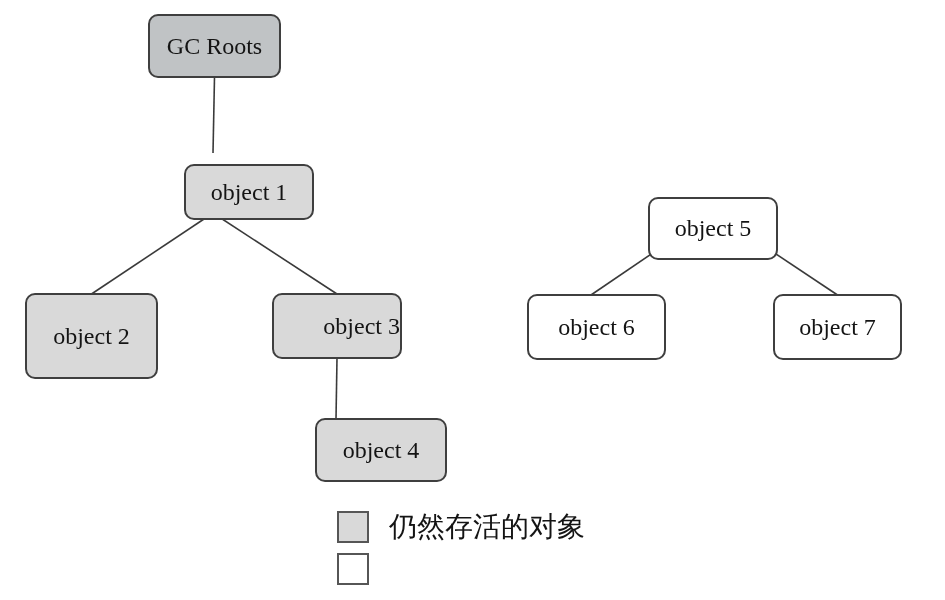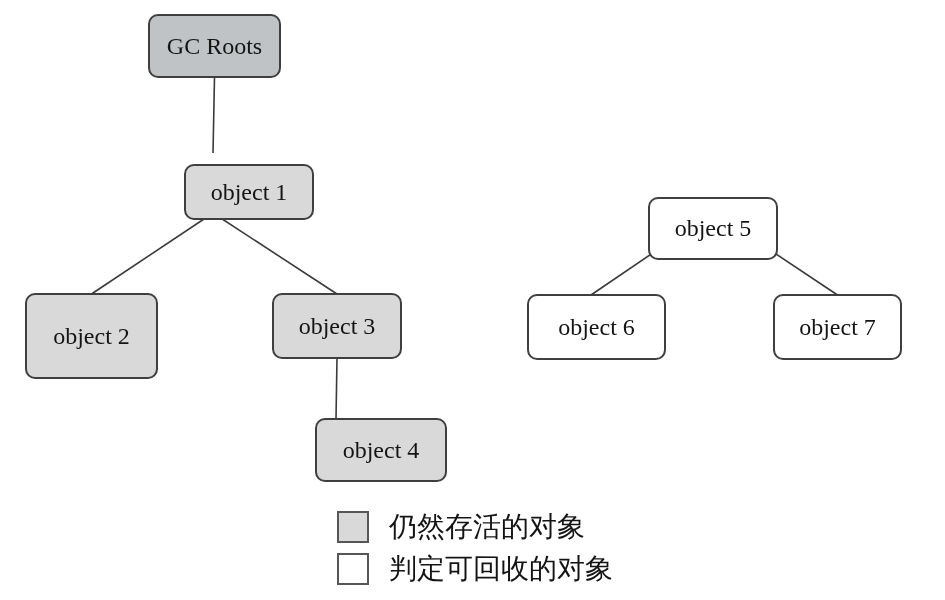--- a/index.html
+++ b/index.html
@@ -81,21 +81,21 @@
   <div>
       <div class="node root" style="left: 148px; top: 14px; width: 133px; height: 64px;">
         <span>GC Roots</span>
       </div>
       <div class="node alive" style="left: 148px; top: 164px; width: 130px; height: 56px; margin-left: 36px;">
         <span>object 1</span>
       </div>
       <div class="node alive" style="left: 25px; top: 293px; width: 133px; height: 86px;">
         <span>object 2</span>
       </div>
-      <div class="node alive" style="left: 272px; top: 293px; width: 130px; height: 66px;">
+      <div class="node alive" style="left: 272px; top: 293px; width: 130px; height: 66px; justify-content: flex-end;">
         <span>object 3</span>
       </div>
       <div class="node alive" style="left: 270px; top: 418px; width: 132px; height: 64px; margin-left: 45px;">
         <span>object 4</span>
       </div>
       <div class="node dead" style="left: 648px; top: 150px; width: 130px; height: 63px; margin-top: 47px;">
         <span>object 5</span>
       </div>
       <div class="node dead" style="left: 527px; top: 294px; width: 139px; height: 66px;">
         <span>object 6</span>
@@ -105,17 +105,16 @@
       </div>
     </div>
 
   <div class="legend">
     <div class="legend-row">
       <span class="swatch alive"></span>
       <span class="legend-label">仍然存活的对象</span>
     </div>
     <div class="legend-row">
       <span class="swatch dead"></span>
-      <span class="legend-label">判定可回收的对象</span>
     </div>
   </div>
 
 </div>
 
 </body></html>

